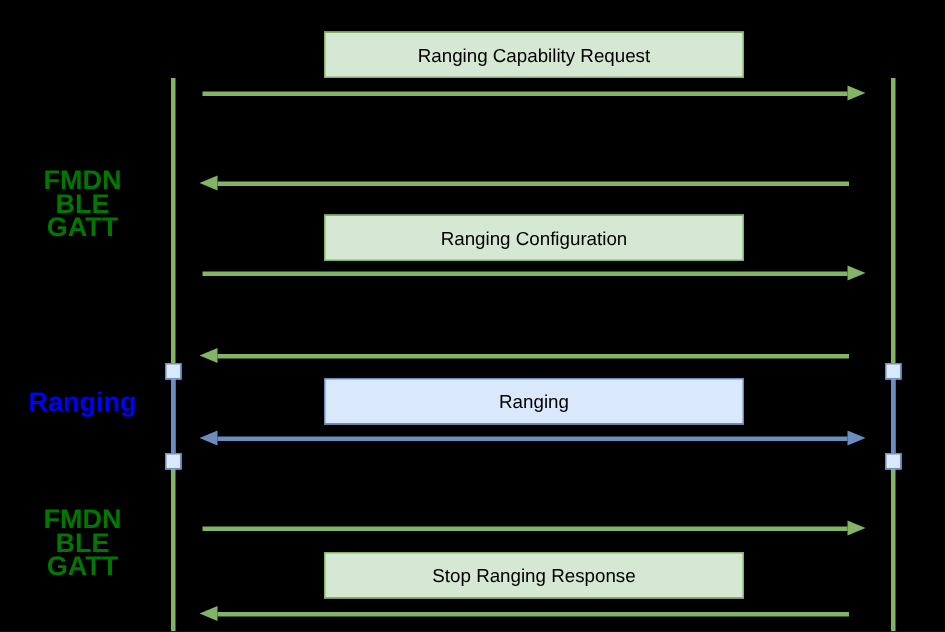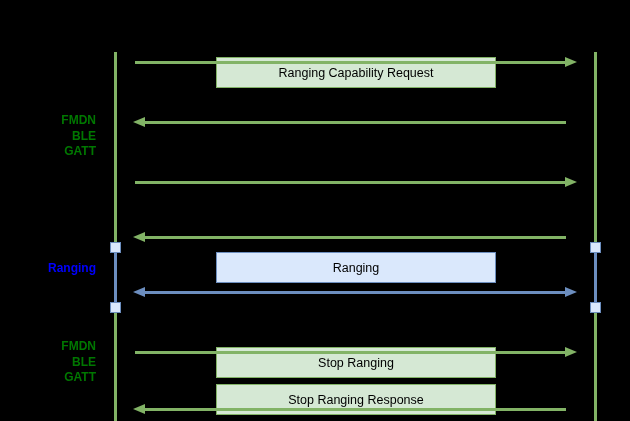--- a/index.html
+++ b/index.html
@@ -17,22 +17,22 @@
     position:relative;
     width:630px;height:421px;
     background:var(--background);
     overflow:hidden;
     font-family:"Liberation Sans", sans-serif;
   }
   
   .side-label{
     position:absolute;
     left:14px;width:82px;
-    text-align:right;
-    font-size:12px;font-weight:bold;
+    text-align:center;
+    font-size:18px;font-weight:bold;
     line-height:15.5px;
     white-space:pre-line;
   }
   .side-label.green{color:var(--label-green);}
   .side-label.blue{color:var(--label-blue);}
   
   .lifeline{
     position:absolute;top:52px;bottom:0;width:3px;
     background:var(--gatt-stroke);
   }
@@ -46,21 +46,21 @@
     background:var(--ranging-fill);
     border:1.5px solid var(--ranging-stroke);
   }
   
   .msg-box{
     position:absolute;left:216px;width:280px;height:31px;
     box-sizing:border-box;
     display:flex;align-items:center;justify-content:center;
     font-size:12.5px;color:var(--text);
   }
-  .msg-box.gatt{background:var(--gatt-fill);border:1.5px solid var(--gatt-stroke);margin-top:36px;}
+  .msg-box.gatt{background:var(--gatt-fill);border:1.5px solid var(--gatt-stroke);}
   .msg-box.ranging{background:var(--ranging-fill);border:1.5px solid var(--ranging-stroke);}
   
   .arrow{
     position:absolute;left:133px;width:444px;height:10px;
   }
   .arrow .shaft{
     position:absolute;top:3.5px;height:3px;
   }
   .arrow .head{
     position:absolute;top:0;width:0;height:0;
@@ -106,48 +106,48 @@
   <div class="arrow green dir-right" style="top:57px">
     <div class="shaft"></div>
     <div class="head head-right"></div>
   </div>
 
   <div class="arrow green dir-left" style="top:117px">
     <div class="shaft"></div>
     <div class="head head-left"></div>
   </div>
 
+  <div class="msg-box gatt" style="top:143px">
+    <span>Ranging Configuration</span>
+  </div>
   <div class="arrow green dir-right" style="top:177px">
     <div class="shaft"></div>
     <div class="head head-right"></div>
   </div>
 
   <div class="arrow green dir-left" style="top:232px">
     <div class="shaft"></div>
     <div class="head head-left"></div>
   </div>
 
   <div class="msg-box ranging" style="top:252px">
     <span>Ranging</span>
   </div>
   <div class="arrow blue dir-both" style="top:287px">
     <div class="shaft"></div>
     <div class="head head-left"></div>
     <div class="head head-right"></div>
   </div>
 
-  <div class="msg-box gatt" style="top:311px">
-    <span>Stop Ranging</span>
-  </div>
   <div class="arrow green dir-right" style="top:347px">
     <div class="shaft"></div>
     <div class="head head-right"></div>
   </div>
 
-  <div class="msg-box gatt" style="top:348px">
+  <div class="msg-box gatt" style="top:368px">
     <span>Stop Ranging Response</span>
   </div>
   <div class="arrow green dir-left" style="top:404px">
     <div class="shaft"></div>
     <div class="head head-left"></div>
   </div>
 
 </div>
 
 </body></html>

